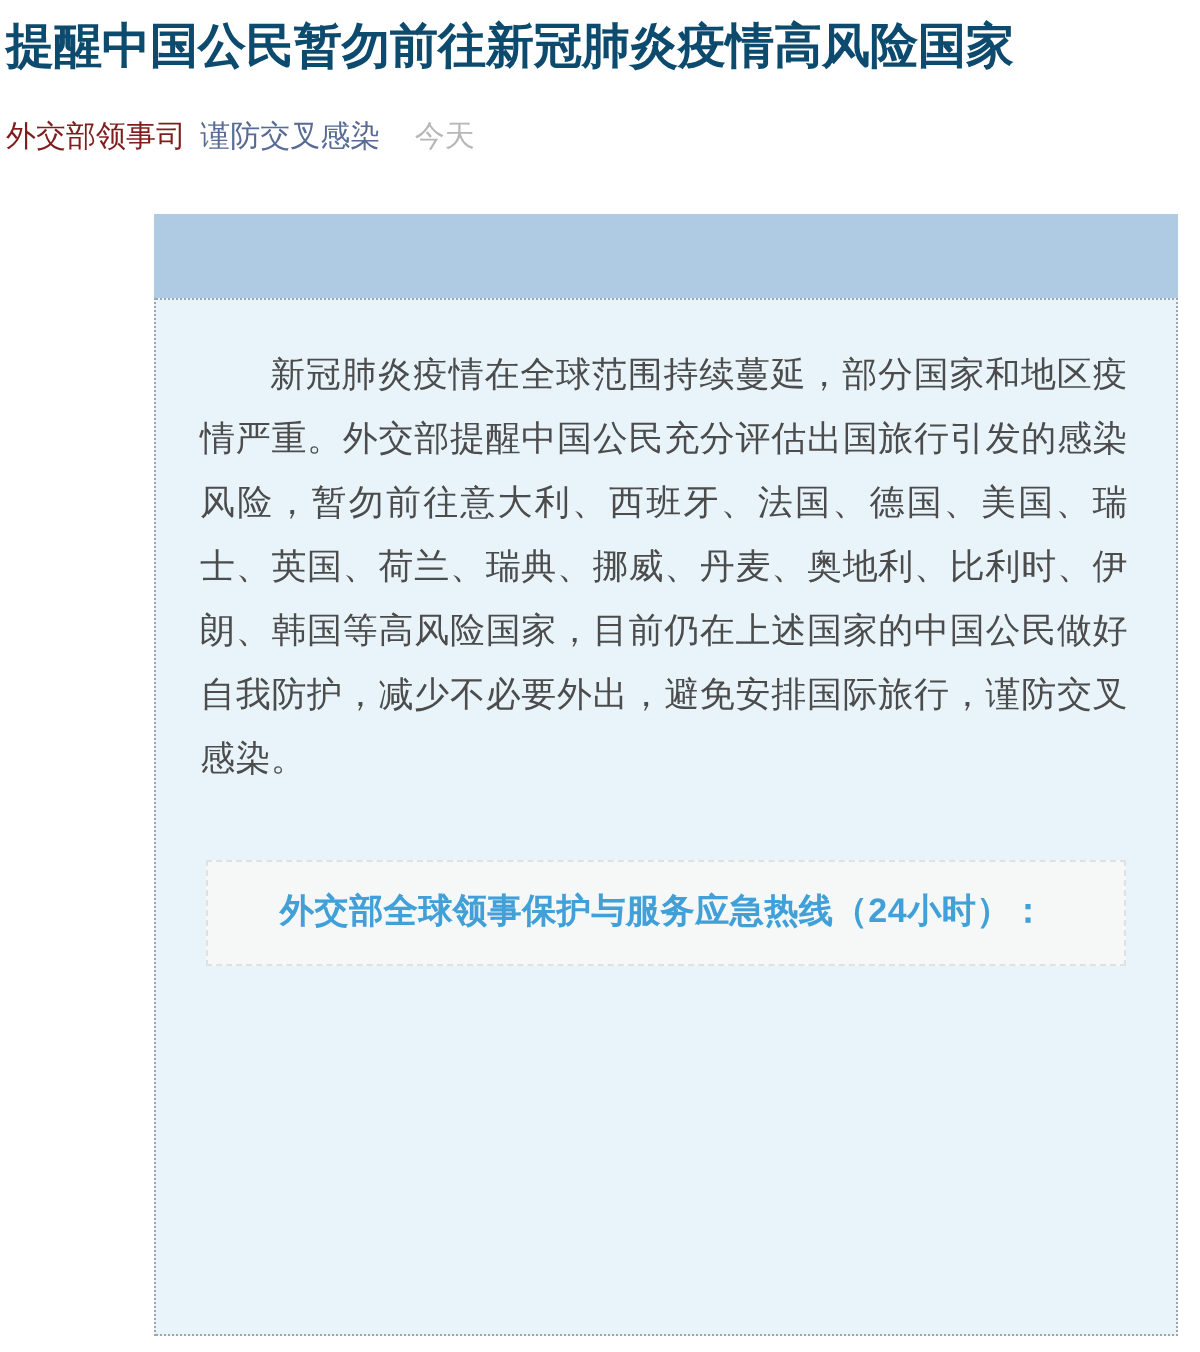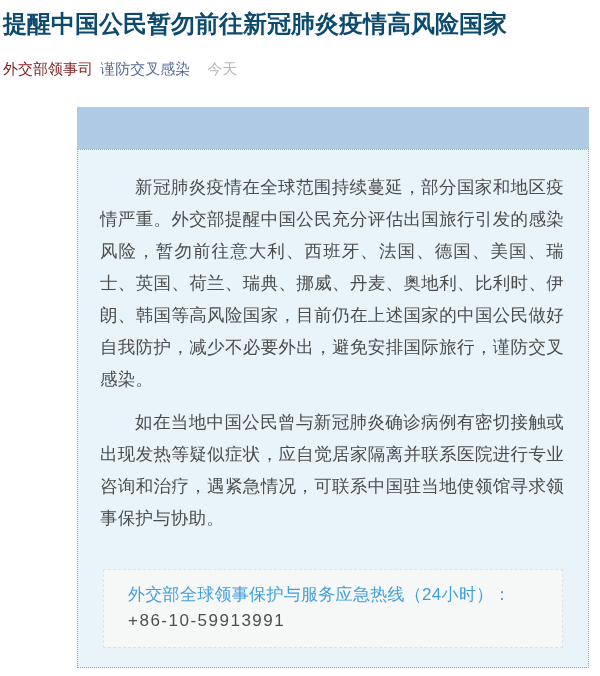--- a/index.html
+++ b/index.html
@@ -59,21 +59,22 @@
     text-indent: 2em;
     letter-spacing: 0.2px;
   }
   .para + .para { margin-top: 11px; }
 
   .hotline-card {
     box-sizing: border-box;
     margin: 35px 1px 0 3px;
     background: #f6f7f7;
     border: 1px dashed #dfe2e3;
-    padding: 12px 10px 13px 24px;
+    padding: 12px 10px 13px 36px;
+    font-weight: bold;
   }
   .hotline-title {
     color: #41a0d8;
     font-size: 17px;
     line-height: 26px;
     letter-spacing: 0.3px;
   }
   .hotline-number {
     color: #4e4e4e;
     font-size: 17px;
@@ -92,23 +93,21 @@
     <span class="author">外交部领事司</span>
     <span class="account">谨防交叉感染</span>
     <span class="time">今天</span>
   </div>
 
   <div class="notice-section">
     <div class="notice-card">
 
       <p class="para">新冠肺炎疫情在全球范围持续蔓延，部分国家和地区疫情严重。外交部提醒中国公民充分评估出国旅行引发的感染风险，暂勿前往意大利、西班牙、法国、德国、美国、瑞士、英国、荷兰、瑞典、挪威、丹麦、奥地利、比利时、伊朗、韩国等高风险国家，目前仍在上述国家的中国公民做好自我防护，减少不必要外出，避免安排国际旅行，谨防交叉感染。</p>
 
-      <p class="para">如在当地中国公民曾与新冠肺炎确诊病例有密切接触或出现发热等疑似症状，应自觉居家隔离并联系医院进行专业咨询和治疗，遇紧急情况，可联系中国驻当地使领馆寻求领事保护与协助。</p>
 
       <div class="hotline-card">
         <div class="hotline-title">外交部全球领事保护与服务应急热线（24小时）：</div>
-        <div class="hotline-number">+86-10-59913991</div>
       </div>
 
     </div>
   </div>
 
 </div>
 
 </body></html>

